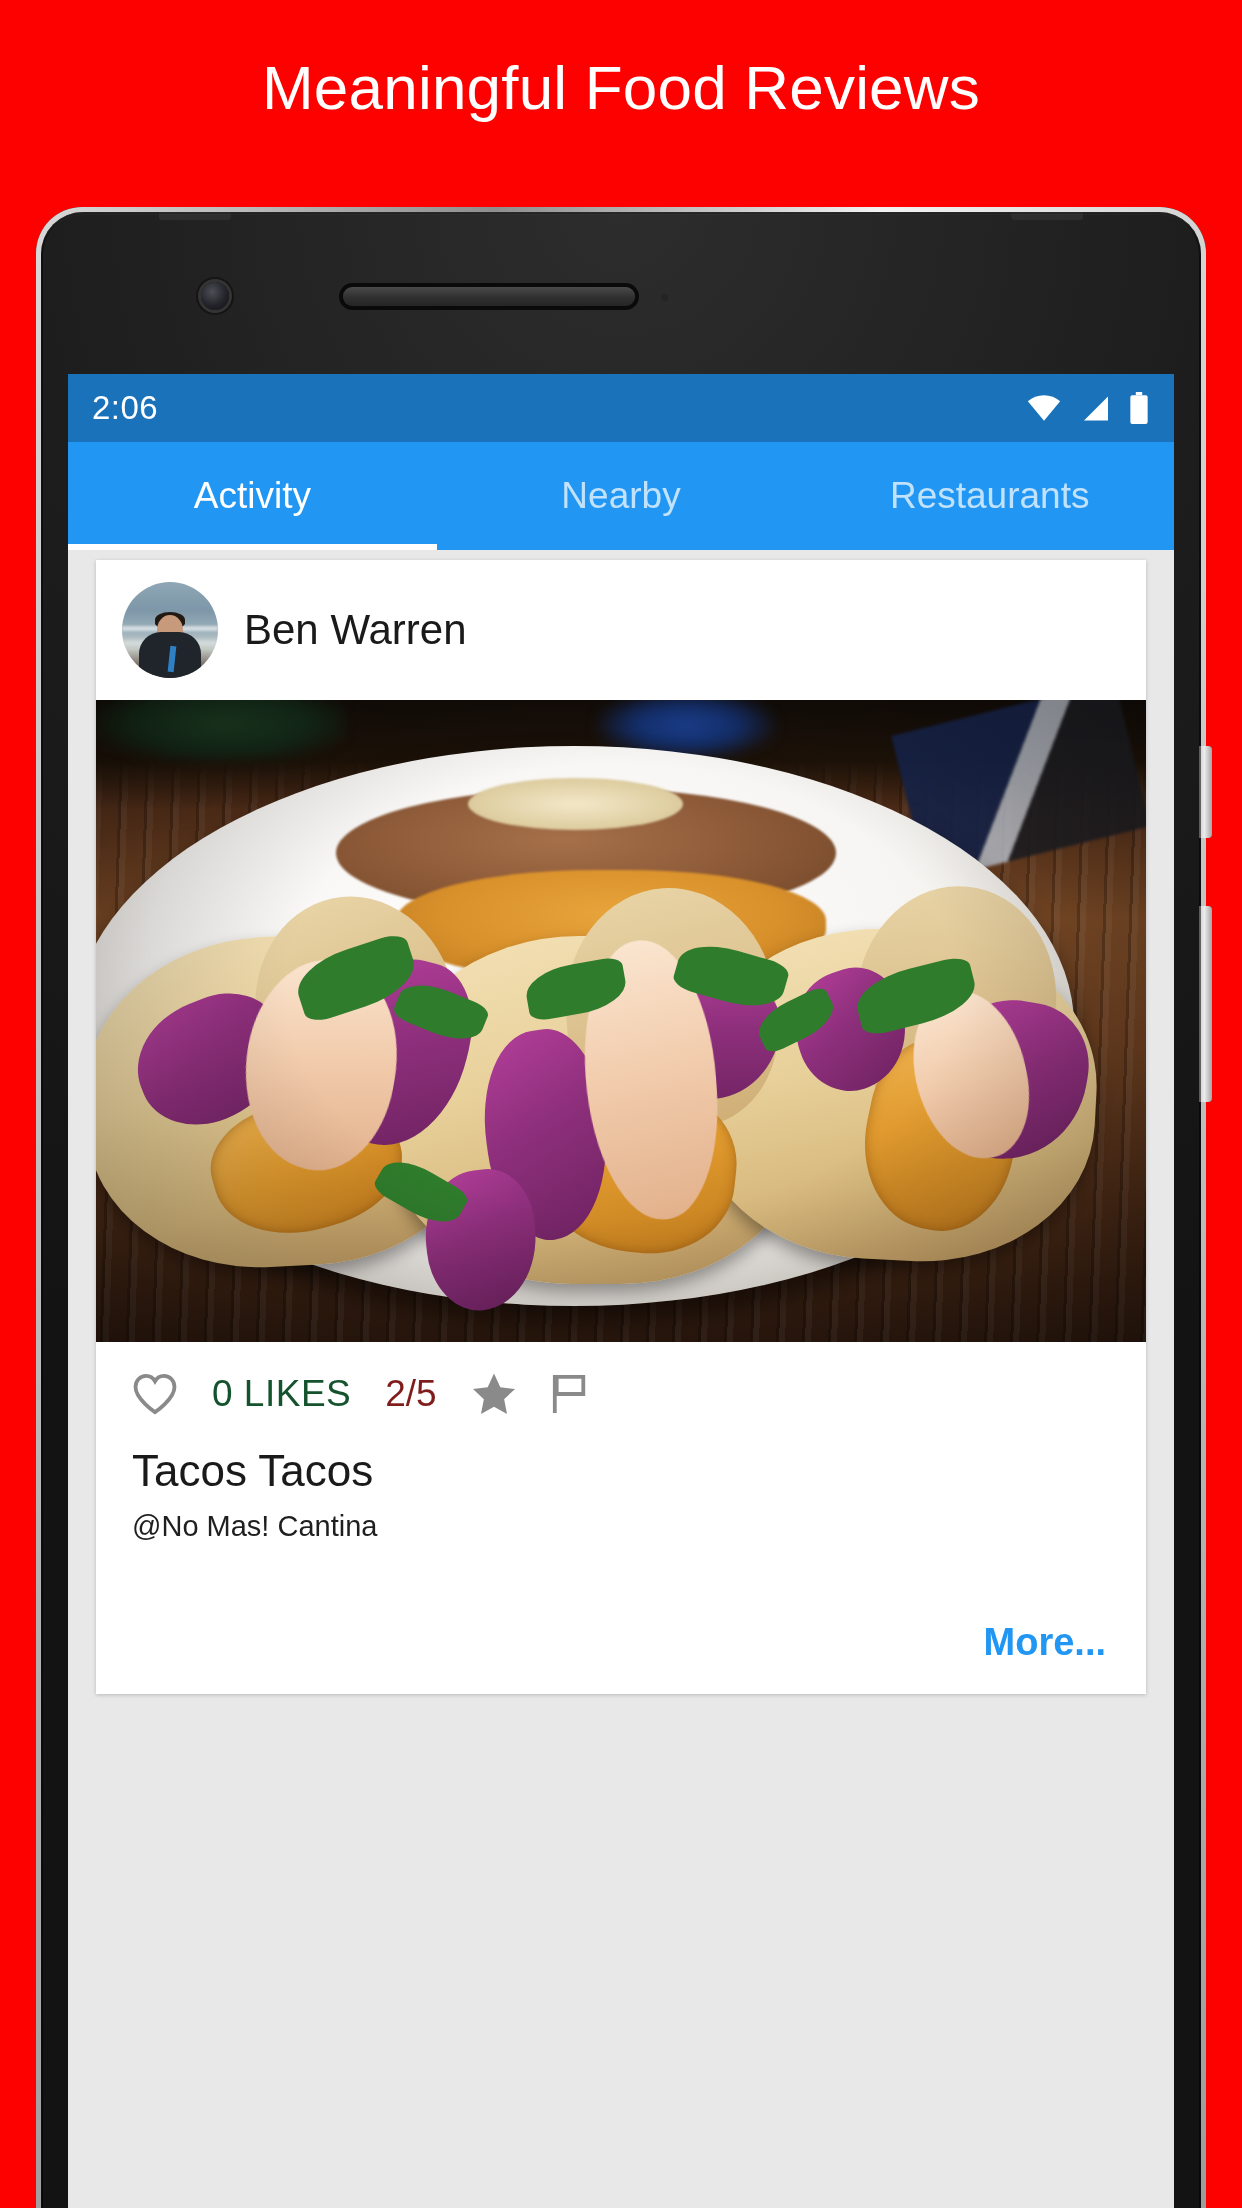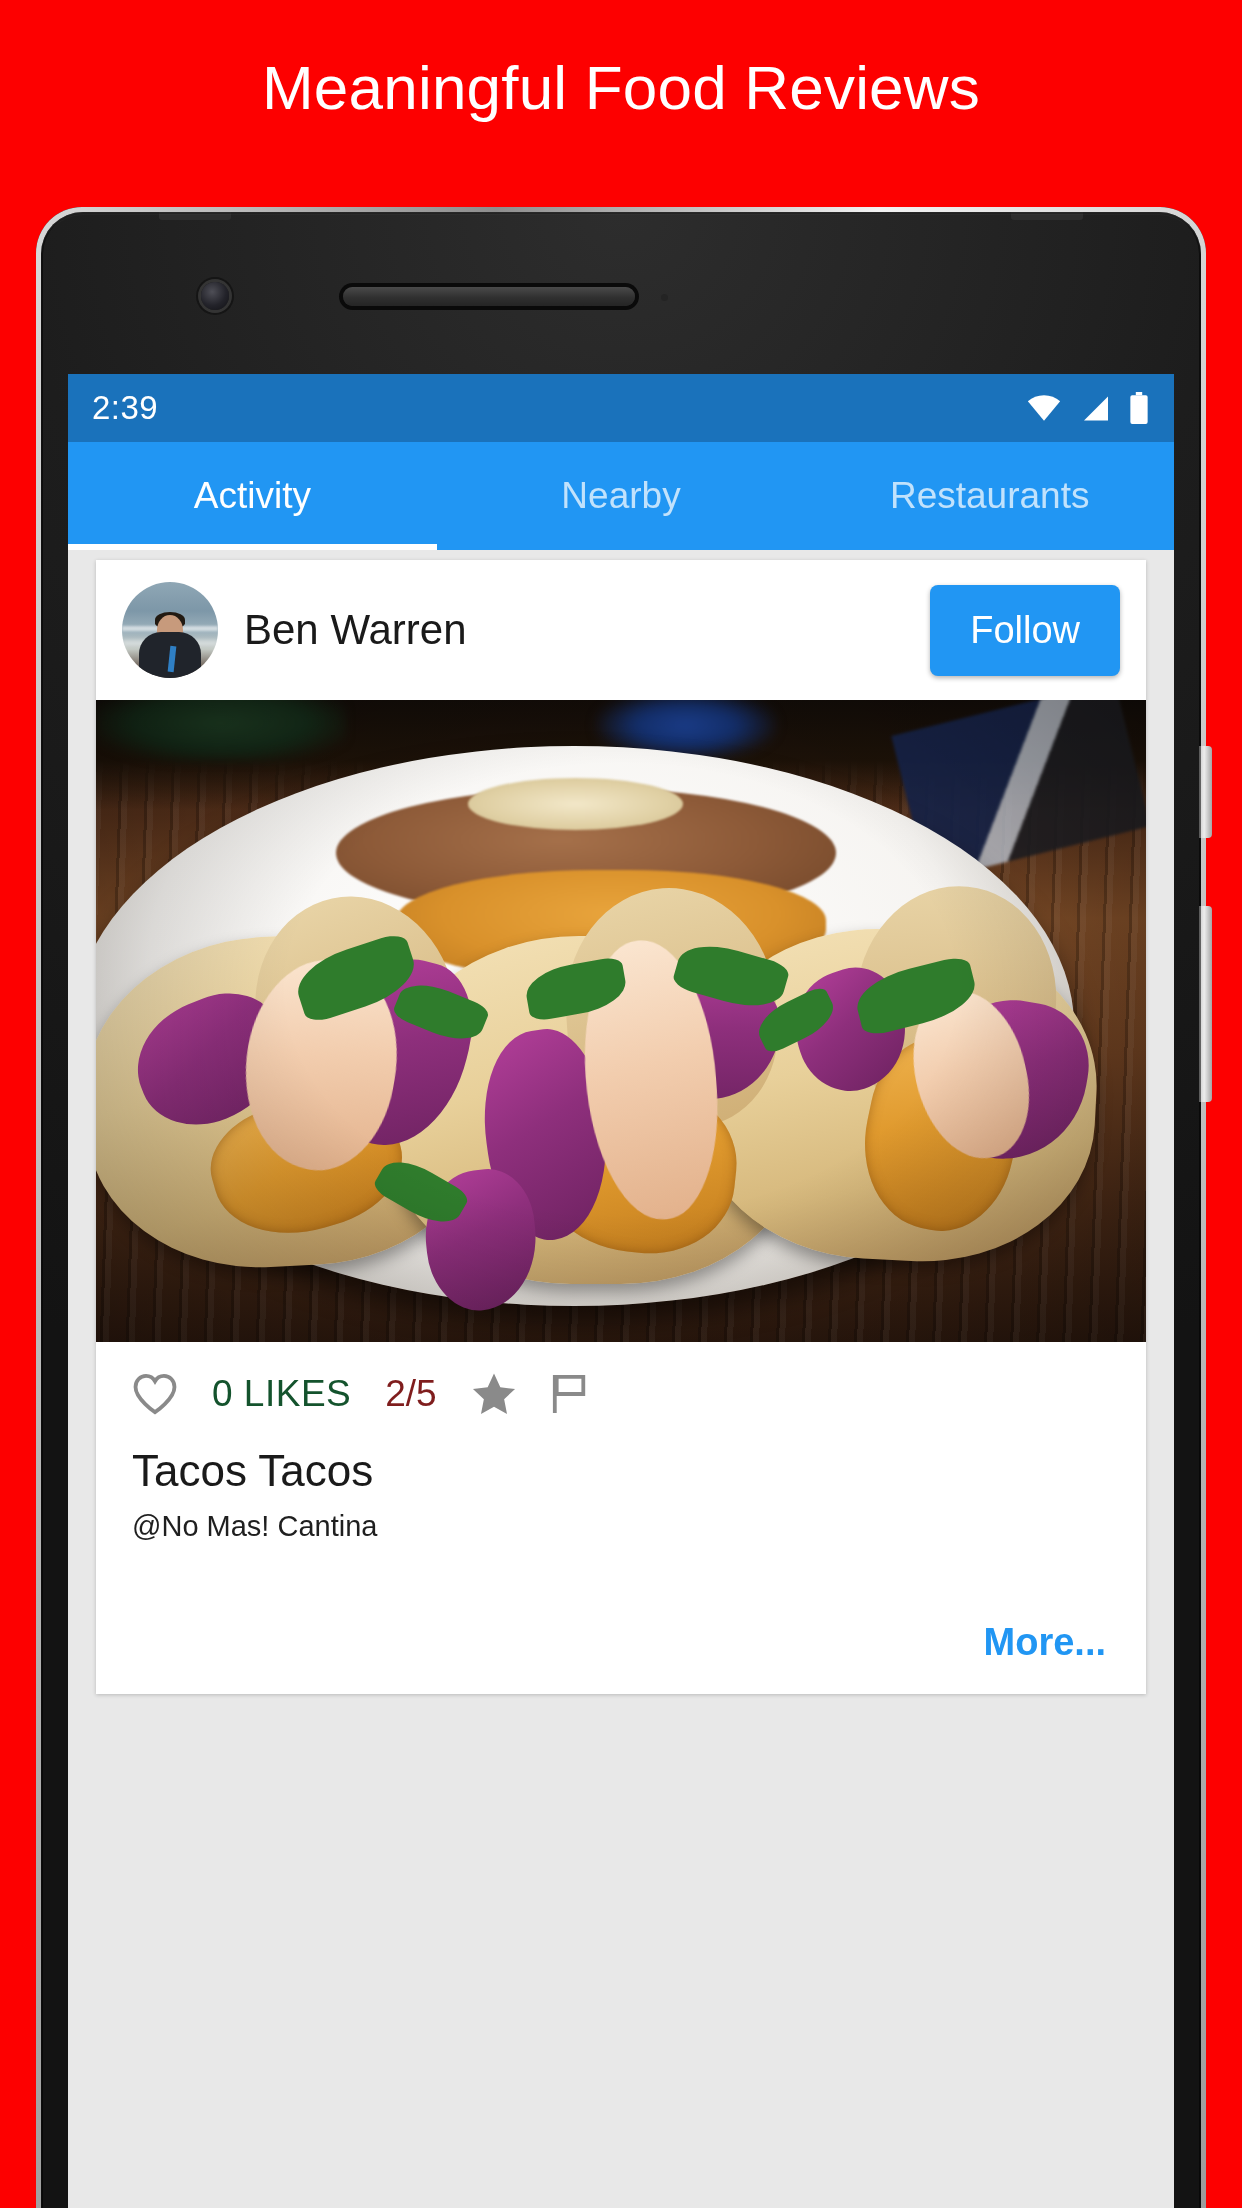--- a/index.html
+++ b/index.html
@@ -370,21 +370,21 @@
       <div id="front-camera"></div>
       <div id="earpiece"></div>
       <div id="sensor-l"></div>
 
       <div class="side-btn" id="btn-power"></div>
       <div class="side-btn" id="btn-volume"></div>
 
       <div id="screen">
 
         <div id="statusbar">
-          <span id="clock">2:39</span>
+          <span id="clock">2:06</span>
           <span id="status-icons">
             <svg class="wifi-icon" viewBox="0 0 24 18">
               <path d="M12 18 L0.6 4.2 C3.7 1.6 7.7 0 12 0 C16.3 0 20.3 1.6 23.4 4.2 Z" fill="#ffffff"></path>
             </svg>
             <svg class="signal-icon" viewBox="0 0 20 18">
               <path d="M19 1 L19 17 L3 17 Z" fill="#ffffff"></path>
             </svg>
             <svg class="battery-icon" viewBox="0 0 12 20">
               <rect x="4" y="0" width="4" height="2" fill="#ffffff"></rect>
               <rect x="0.6" y="2" width="10.8" height="18" rx="1.2" fill="#ffffff"></rect>
@@ -404,21 +404,20 @@
             <div id="card-header">
               <div id="avatar">
                 <div class="sea-line"></div>
                 <div class="sea-line2"></div>
                 <div class="person-hair"></div>
                 <div class="person-head"></div>
                 <div class="person-body"></div>
                 <div class="person-lanyard"></div>
               </div>
               <div id="username">Ben Warren</div>
-              <button id="follow-btn">Follow</button>
             </div>
 
             <div id="photo">
               <div class="p-layer" id="wood"></div>
               <div class="p-layer" id="dark-top"></div>
               <div class="p-layer" id="green-blur"></div>
               <div class="p-layer" id="blue-blur"></div>
               <div class="p-layer" id="cutlery"></div>
               <div class="p-layer" id="plate"></div>
               <div class="p-layer" id="beans"></div>

